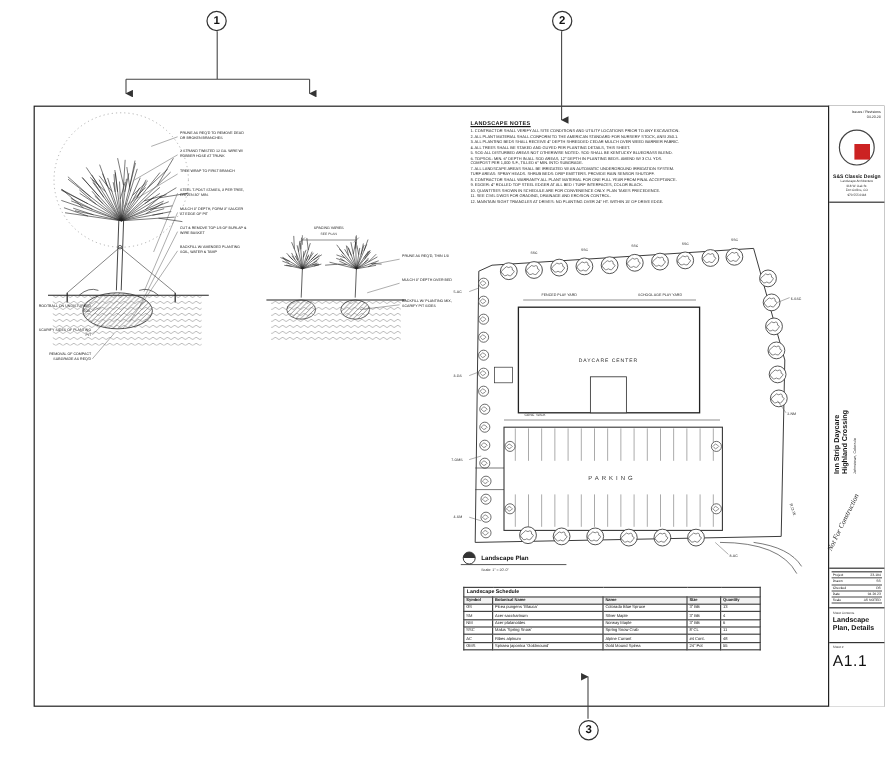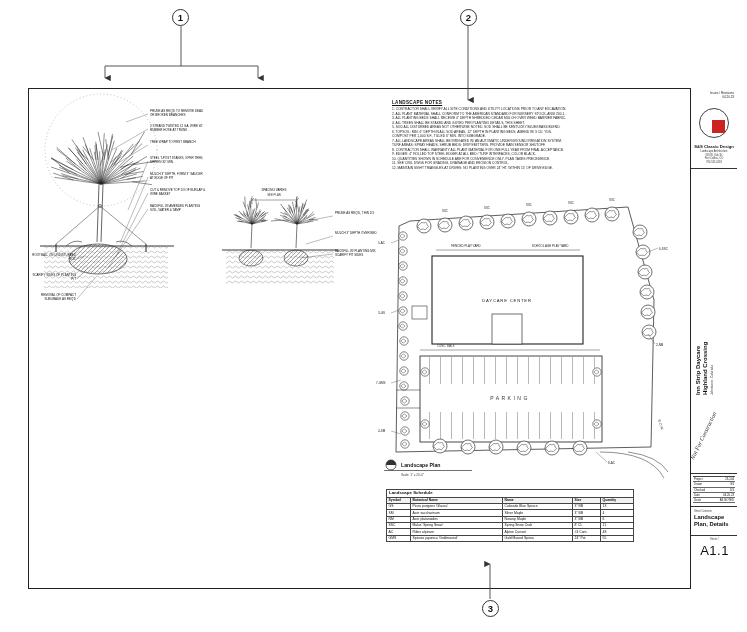--- a/index.html
+++ b/index.html
@@ -39,21 +39,21 @@
   .tb-proj .loc{font-size:3.2px;margin-top:1px;white-space:nowrap;color:#333;}
   .tb-wm{position:absolute;left:1px;top:368px;transform:rotate(-64deg);transform-origin:0 50%;
          font-family:"Liberation Serif",serif;font-style:italic;font-size:6px;
          white-space:nowrap;color:#222;}
   .tb-info{position:absolute;left:2px;right:2px;top:388px;border-top:.5px solid #444;}
   .tb-row{display:flex;justify-content:space-between;font-size:2.8px;line-height:4.3px;
           border-bottom:.4px solid #666;padding:0 1px;}
   .tb-contents{position:absolute;left:3px;right:2px;top:422px;}
   .tb-contents .lbl{font-size:2.6px;color:#444;}
   .tb-contents .ttl{font-size:5.8px;line-height:7px;font-weight:bold;white-space:pre-line;margin-top:1px;}
-  .tb-sheet{position:absolute;left:3px;right:2px;top:450px;text-align:center;}
+  .tb-sheet{position:absolute;left:3px;right:2px;top:450px;}
   .tb-sheet .lbl{font-size:2.6px;color:#444;}
   .tb-sheet .num{font-size:13px;font-weight:normal;margin-top:2px;letter-spacing:.5px;}
 </style>
 </head>
 <body>
 
 <div class="stage">
 
   <div class="callout" style="left:172px;top:9px;">
       <span>1</span>

